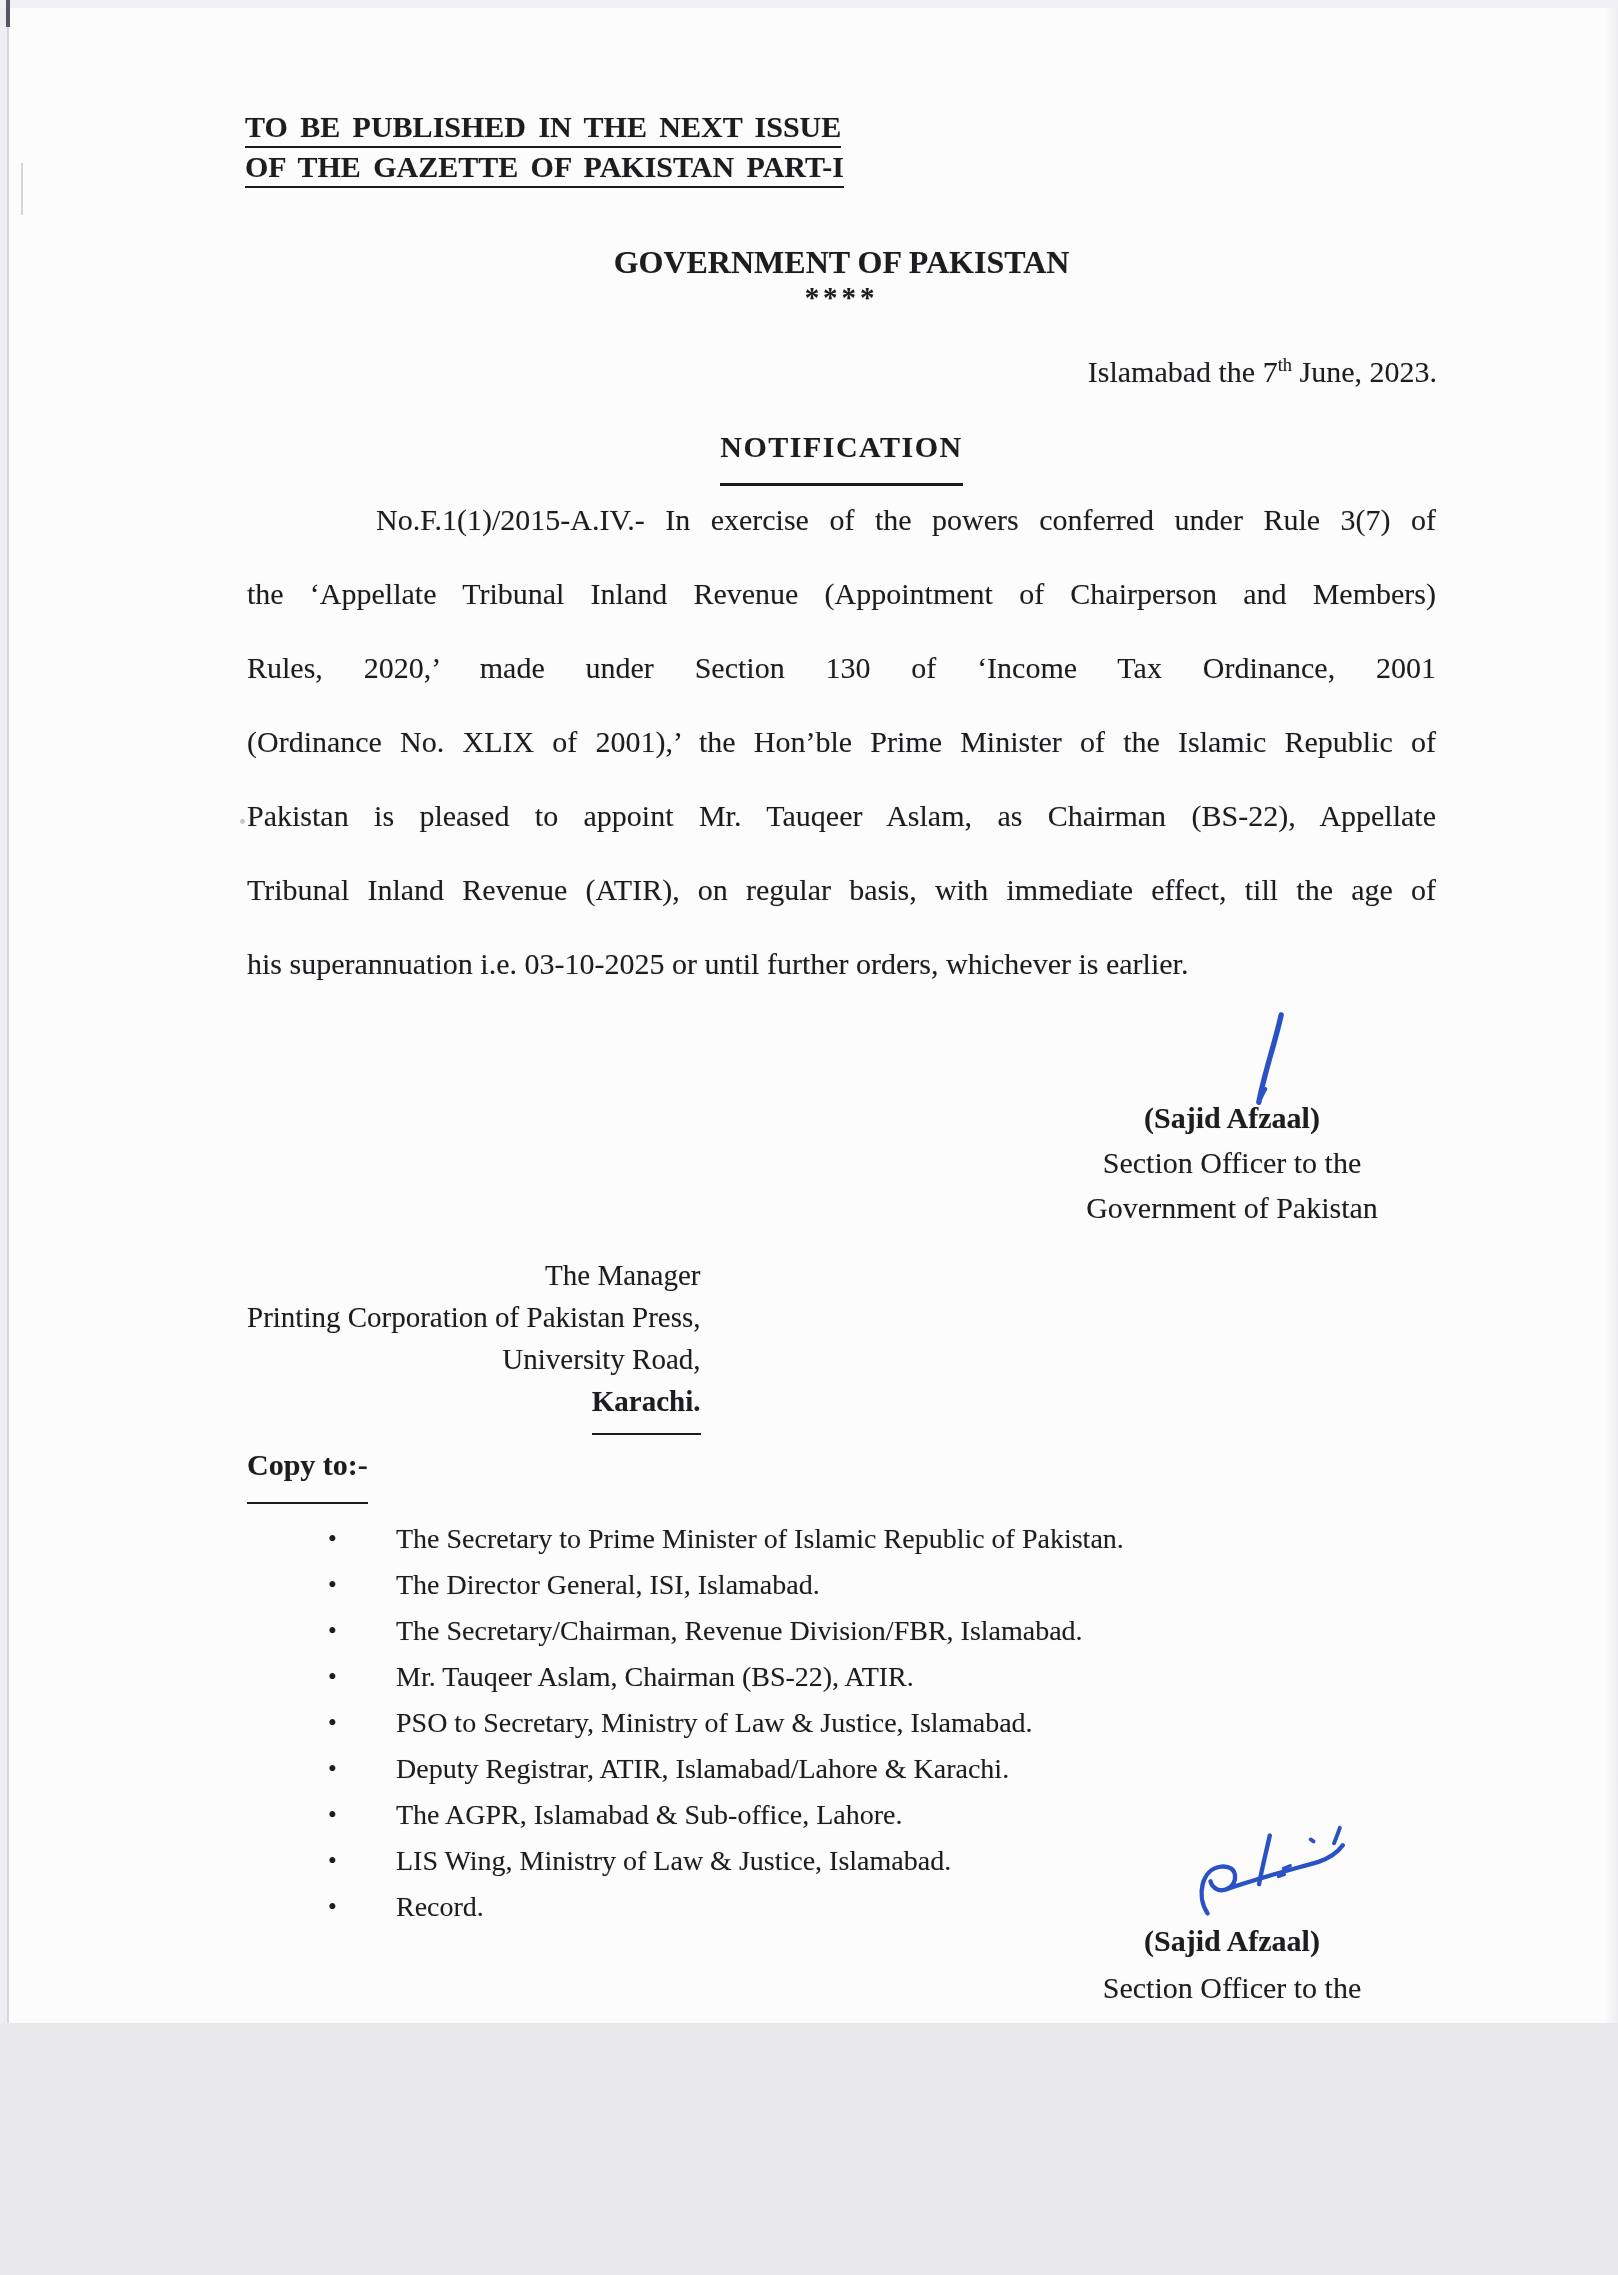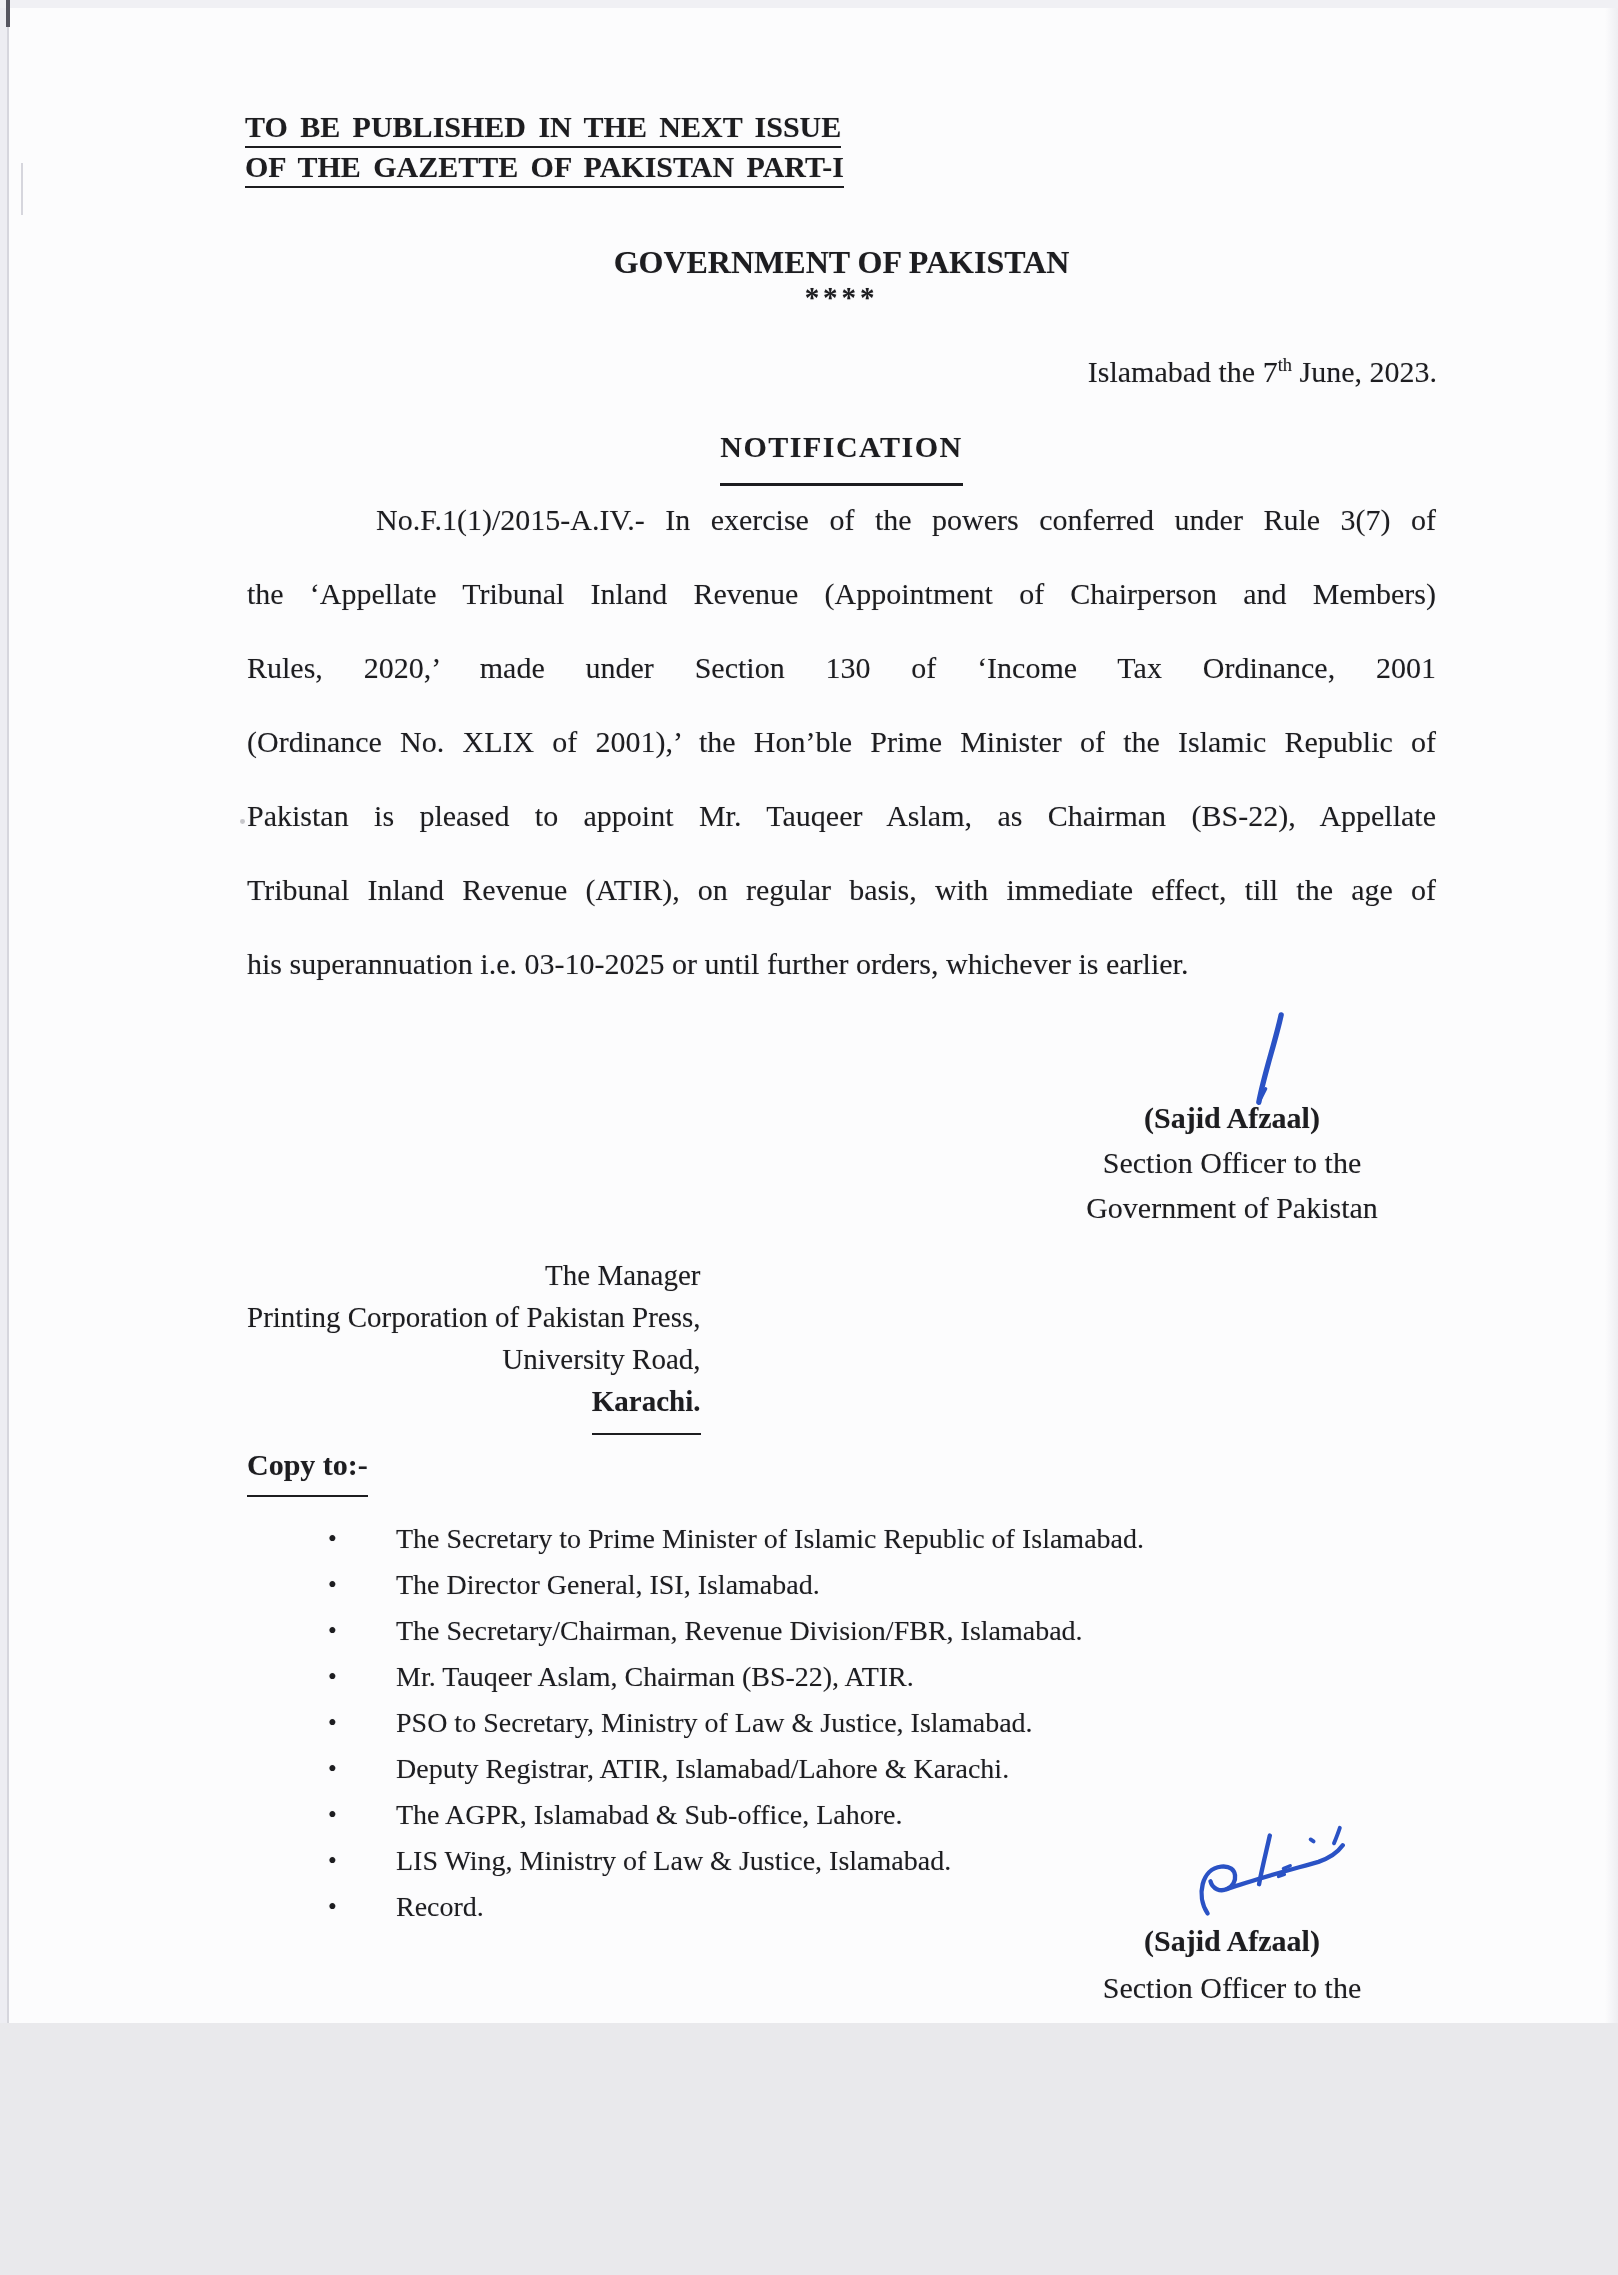--- a/index.html
+++ b/index.html
@@ -56,21 +56,21 @@
   .sig2 .sig-name,.sig2 .sig-role{line-height:47px;}
 
   .pen-slash{left:1250px;top:1011px;}
   .pen-sign{left:1192px;top:1818px;}
 
   
   .addressee{left:247px;top:1254px;font-size:29px;line-height:42px;text-align:right;}
   .addressee .bold-u{display:inline-block;font-weight:bold;border-bottom:2.9px solid #1d1d20;padding-bottom:11px;}
 
   .copy-to{left:247px;top:1448px;}
-  .copy-to .bold-u{display:inline-block;font-weight:bold;font-size:30px;border-bottom:2.9px solid #1d1d20;padding-bottom:13px;}
+  .copy-to .bold-u{display:inline-block;font-weight:bold;font-size:30px;border-bottom:2.9px solid #1d1d20;padding-bottom:20px;}
 
   
   .copy-list{left:328px;top:1516px;list-style:none;margin:0;padding:0;font-size:28px;}
   .copy-list li{display:flex;height:46px;line-height:46px;align-items:flex-start;}
   .copy-list .dot{width:68px;font-size:25px;flex:0 0 68px;}
 </style>
 </head>
 <body>
 
 <div class="page">
@@ -127,21 +127,21 @@
     <div><span class="bold-u">Karachi.</span></div>
   </div>
 
   <div class="abs copy-to">
     <span class="bold-u">Copy to:-</span>
   </div>
 
   <ul class="abs copy-list">
     <li>
         <span class="dot">•</span>
-        <span>The Secretary to Prime Minister of Islamic Republic of Islamabad.</span>
+        <span>The Secretary to Prime Minister of Islamic Republic of Pakistan.</span>
       </li>
     <li>
         <span class="dot">•</span>
         <span>The Director General, ISI, Islamabad.</span>
       </li>
     <li>
         <span class="dot">•</span>
         <span>The Secretary/Chairman, Revenue Division/FBR, Islamabad.</span>
       </li>
     <li>

